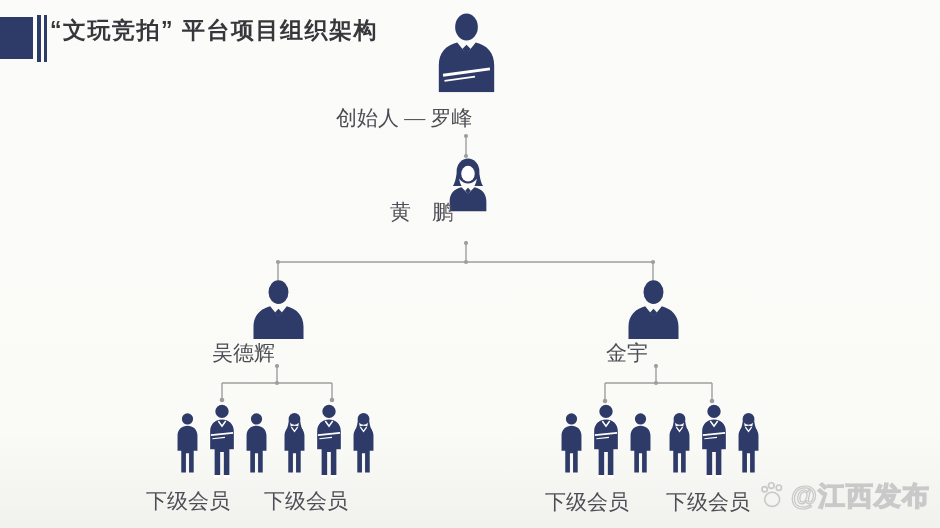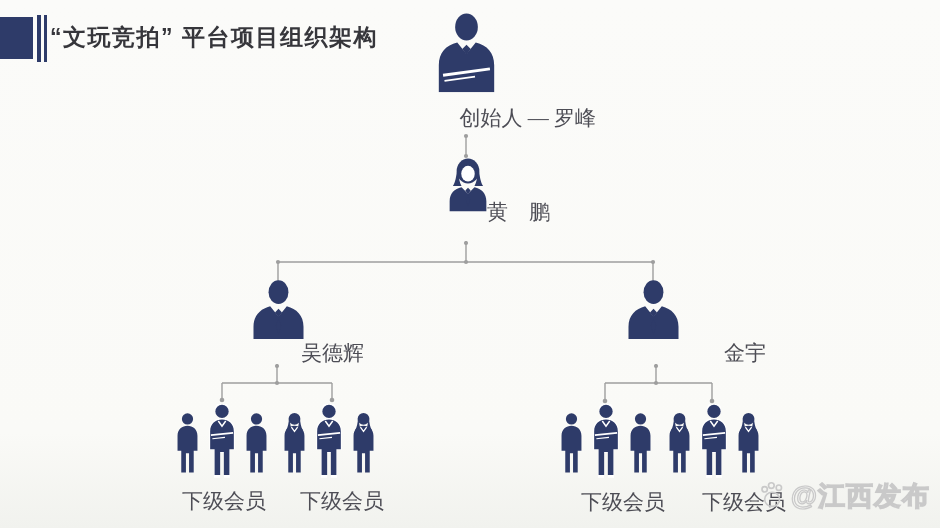--- a/index.html
+++ b/index.html
@@ -20,41 +20,41 @@
   }
   .deco-bar1{
     position:absolute;left:37px;top:15px;width:4px;height:47px;
     background:var(--figure,#2e3b69);
   }
   .deco-bar2{
     position:absolute;left:44px;top:15px;width:3px;height:47px;
     background:var(--figure,#2e3b69);
   }
   .title{
-    position:absolute;left:50px;top:22px;
+    position:absolute;left:50px;top:15px;
     font-size:23px;font-weight:700;letter-spacing:1.5px;
     color:var(--title-text,#36363b);
     white-space:nowrap;
   }
   
   .node{position:absolute;}
   .node svg{display:block;width:100%;height:100%;}
   .figure{fill:var(--figure,#2e3b69);}
   .halo{fill:#fff !important;}
   
   .connectors{position:absolute;left:0;top:0;width:940px;height:528px;pointer-events:none;}
   .connectors path{stroke:var(--line,#9e9e9e);stroke-width:1.4;fill:none;}
   .connectors circle{fill:var(--line,#9e9e9e);stroke:none;}
   
   .label{
     position:absolute;
     font-family:"Liberation Serif", serif;
     font-size:21px;
     color:var(--label-text,#4d4d55);
-    text-align:right;
+    text-align:left;
     white-space:nowrap;
   }
   
   .watermark{
     position:absolute;right:10px;bottom:14px;
     display:flex;align-items:center;gap:3px;
   }
   .watermark .paw{width:30px;height:32px;}
   .watermark .paw *{fill:none;stroke:var(--watermark,#c9c9c9);stroke-width:2;}
   .watermark .wm-text{
@@ -153,21 +153,21 @@
         <use href="#sym-woman"></use>
       </svg>
   </div>
   <div class="label" style="left:390px;top:198px;width:160px">黄　鹏</div>
 
   <div class="node" style="left:243px;top:280px;width:71px;height:59px">
     <svg class="figure" viewBox="0 0 100 92">
         <use href="#sym-man"></use>
       </svg>
   </div>
-  <div class="label" style="left:204px;top:339px;width:160px">吴德辉</div>
+  <div class="label" style="left:212px;top:339px;width:160px">吴德辉</div>
 
   <div class="node" style="left:618px;top:280px;width:71px;height:59px">
     <svg class="figure" viewBox="0 0 100 92">
         <use href="#sym-man"></use>
       </svg>
   </div>
   <div class="label" style="left:606px;top:339px;width:160px">金宇</div>
 
   <div class="node" style="left:174px;top:404px;width:96px;height:74px">
     <svg class="figure" viewBox="0 0 132 104">

